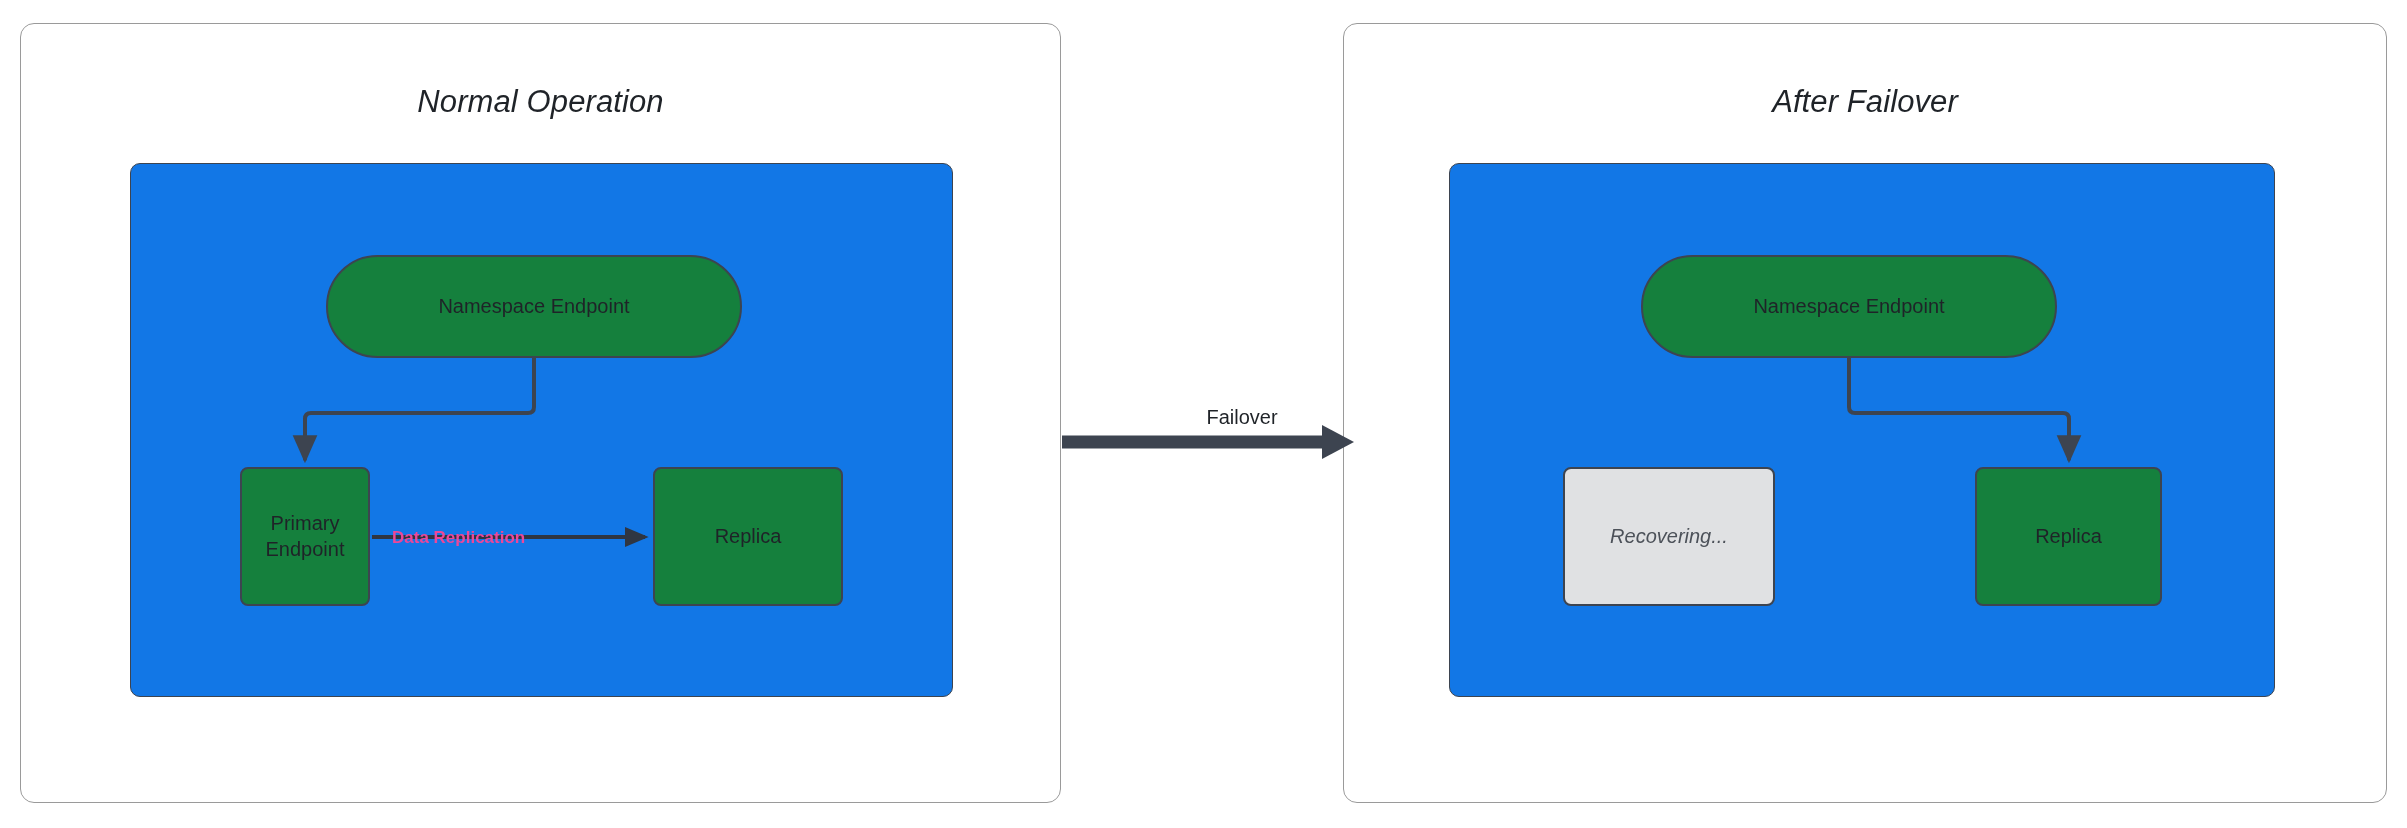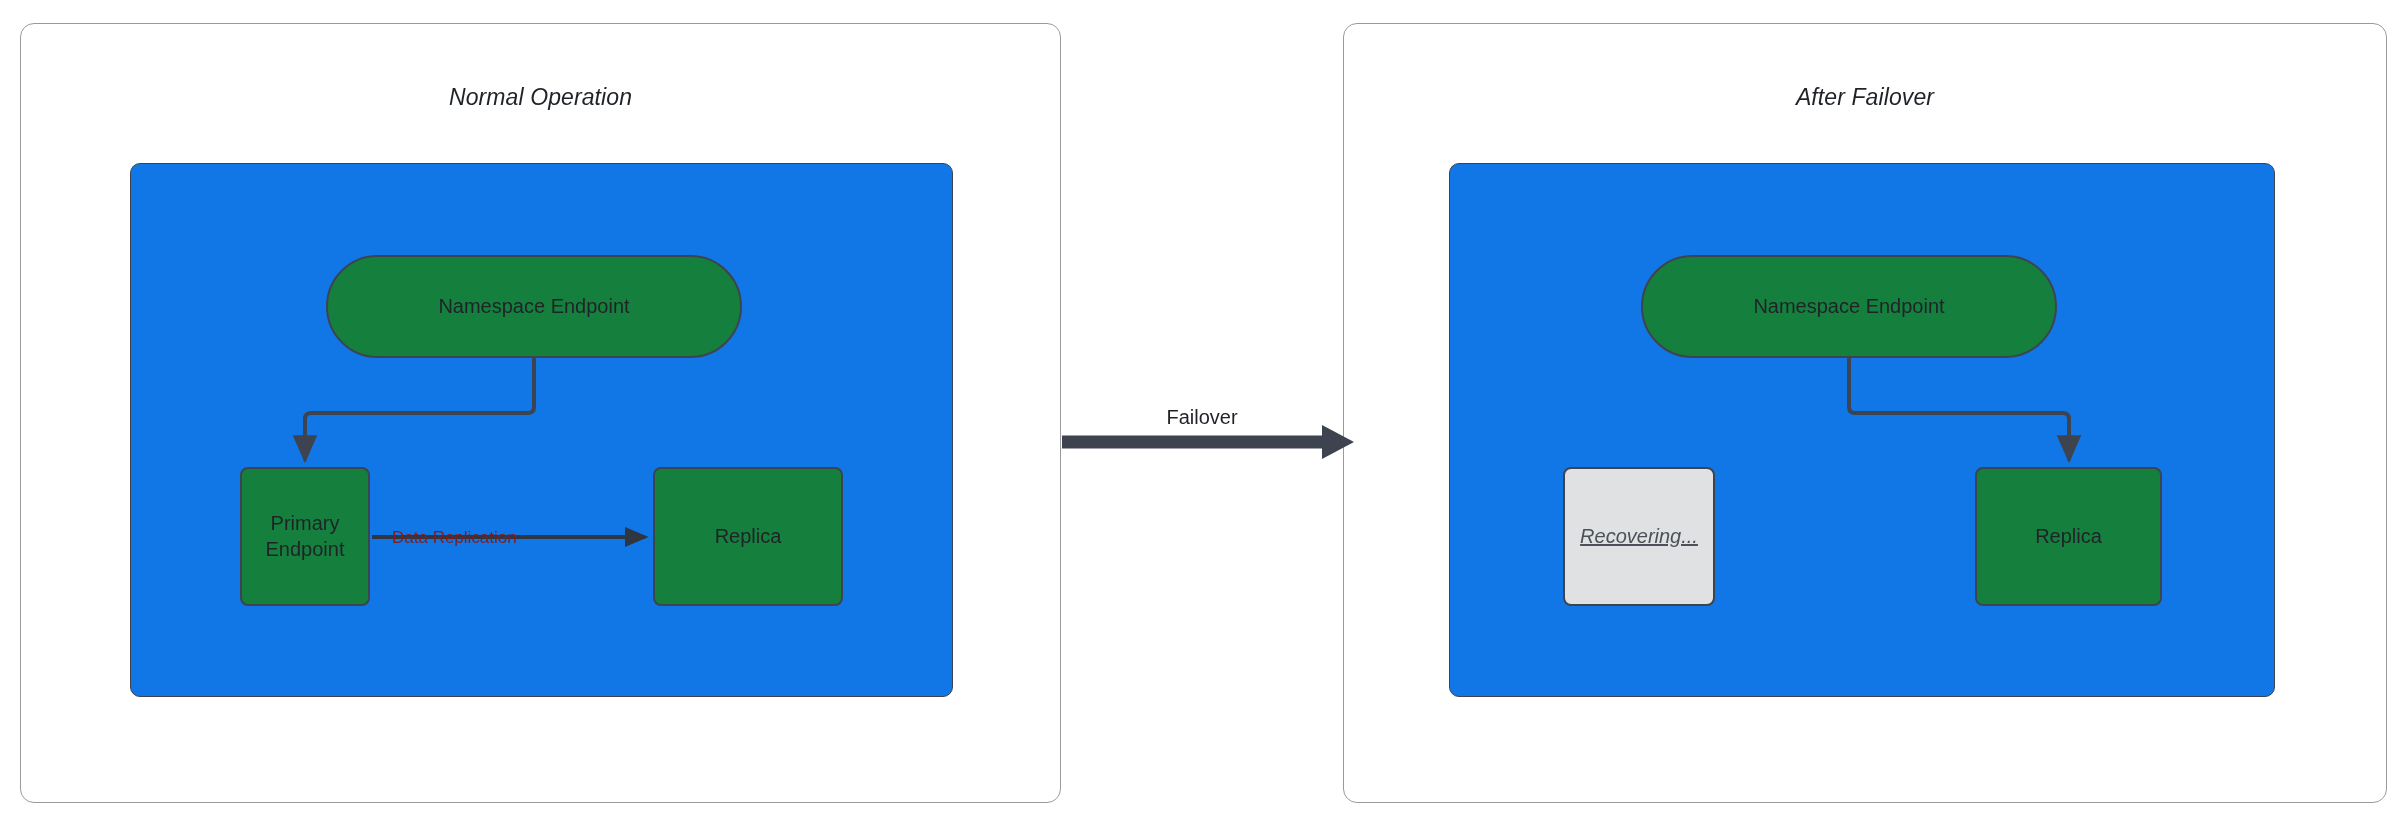--- a/index.html
+++ b/index.html
@@ -33,21 +33,21 @@
   #panel-left  { left: 20px;   top: 23px; width: 1041px; height: 780px; }
   #panel-right { left: 1343px; top: 23px; width: 1044px; height: 780px; }
 
   .panel-title {
     position: absolute;
     top: 60px;
     left: 0;
     width: 100%;
     text-align: center;
     font-style: italic;
-    font-size: 23px;
+    font-size: 31px;
     color: #1f2328;
     letter-spacing: 0.1px;
     white-space: nowrap;
   }
 
   
   .blue-box {
     position: absolute;
     background: #1277E6;
     border: 1px solid #3d4450;
@@ -81,53 +81,53 @@
     color: #4c5159;
   }
 
   
   #node-endpoint-left { left: 326px; top: 255px; width: 416px; height: 103px; }
   #node-primary       { left: 240px; top: 467px; width: 130px; height: 139px; }
   #node-replica-left  { left: 653px; top: 467px; width: 190px; height: 139px; }
 
   
   #node-endpoint-right { left: 1641px; top: 255px; width: 416px; height: 103px; }
-  #node-recovering     { left: 1563px; top: 467px; width: 152px; height: 139px; text-decoration: underline; }
+  #node-recovering     { left: 1563px; top: 467px; width: 212px; height: 139px; }
   #node-replica-right  { left: 1975px; top: 467px; width: 187px; height: 139px; }
 
   
   #wires {
     position: absolute;
     left: 0; top: 0;
     width: 2407px; height: 828px;
     z-index: 3;
     pointer-events: none;
   }
 
   
   .edge-label {
     position: absolute;
     font-size: 17px;
-    font-weight: normal;
-    color: #7f1d1d;
+    font-weight: bold;
+    color: #ec4899;
     white-space: nowrap;
     z-index: 6;
     line-height: 1;
   }
   #label-data-replication { left: 392px; top: 529px; }
 
   .mid-label {
     position: absolute;
     font-size: 20px;
     color: #1f2328;
     white-space: nowrap;
     z-index: 6;
     text-align: center;
   }
-  #label-failover { left: 1062px; top: 406px; width: 280px; }
+  #label-failover { left: 1062px; top: 406px; width: 280px; padding-left: 40px; }
 </style>
 </head>
 <body>
 
 <div id="canvas">
 
   <div class="panel" id="panel-left">
     <div class="panel-title">Normal Operation</div>
   </div>
 

